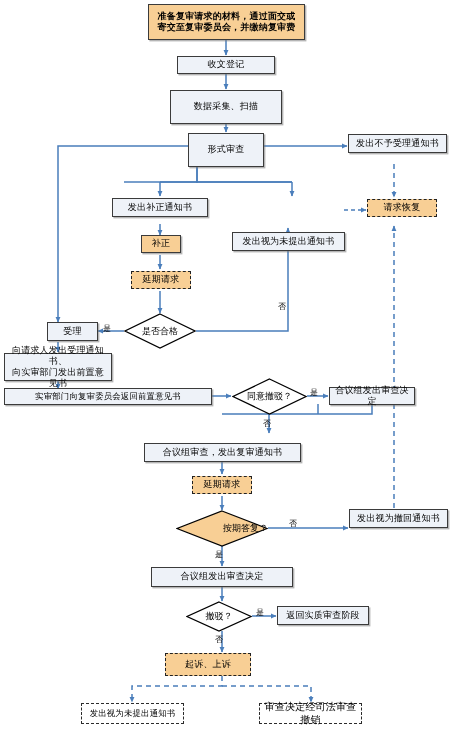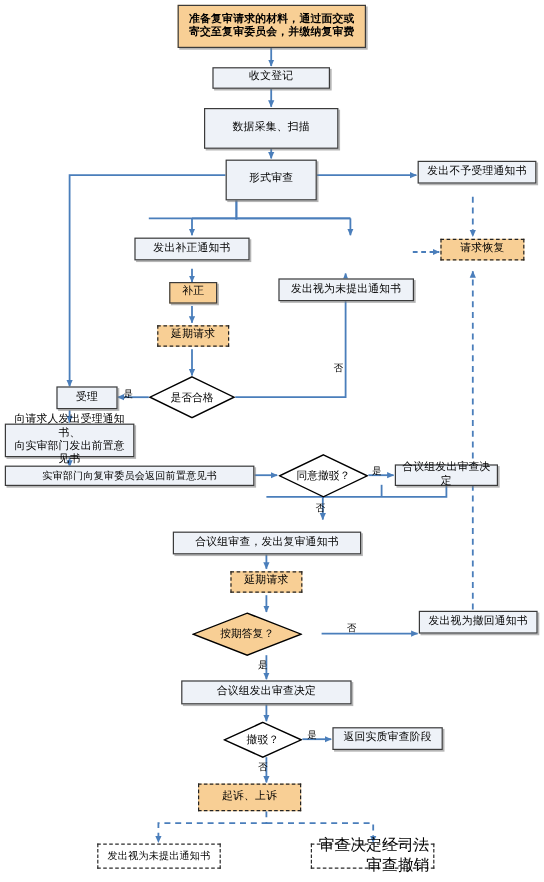--- a/index.html
+++ b/index.html
@@ -235,21 +235,21 @@
   </div>
 
   <div class="node proc" style="left:144px;top:443px;width:157px;height:19px;">
     <span>合议组审查，发出复审通知书</span>
   </div>
 
   <div class="node orange-dash" style="left:192px;top:476px;width:60px;height:18px;">
     <span>延期请求</span>
   </div>
 
-  <div class="diamond" style="left:160px;top:510px;width:92px;height:37px;">
+  <div class="diamond" style="left:176px;top:510px;width:92px;height:37px;justify-content:flex-end;">
     <svg class="dshape" viewBox="0 0 92 37">
       <polygon points="46,1 91,18.5 46,36 1,18.5" fill="#f8cf95" stroke="#000" stroke-width="1.2"></polygon>
     </svg>
     <span class="dtext">按期答复？</span>
   </div>
 
   <div class="node proc" style="left:349px;top:509px;width:99px;height:19px;">
     <span>发出视为撤回通知书</span>
   </div>
 
@@ -269,21 +269,21 @@
   </div>
 
   <div class="node proc" style="left:277px;top:606px;width:92px;height:19px;">
     <span>返回实质审查阶段</span>
   </div>
 
   <div class="node white-dash" style="left:81px;top:703px;width:103px;height:21px;font-size:8.4px;">
     <span>发出视为未提出通知书</span>
   </div>
 
-  <div class="node white-dash" style="left:259px;top:703px;width:103px;height:21px;font-size:13px;text-align:right;">
+  <div class="node white-dash" style="left:259px;top:703px;width:103px;height:21px;font-size:10px;">
     <span>审查决定经司法审查撤销</span>
   </div>
 
   <span class="yn" style="left:103px;top:325px;">是</span>
   <span class="yn" style="left:278px;top:303px;">否</span>
   <span class="yn" style="left:310px;top:389px;">是</span>
   <span class="yn" style="left:263px;top:420px;">否</span>
   <span class="yn" style="left:289px;top:520px;">否</span>
   <span class="yn" style="left:215px;top:551px;">是</span>
   <span class="yn" style="left:256px;top:609px;">是</span>

